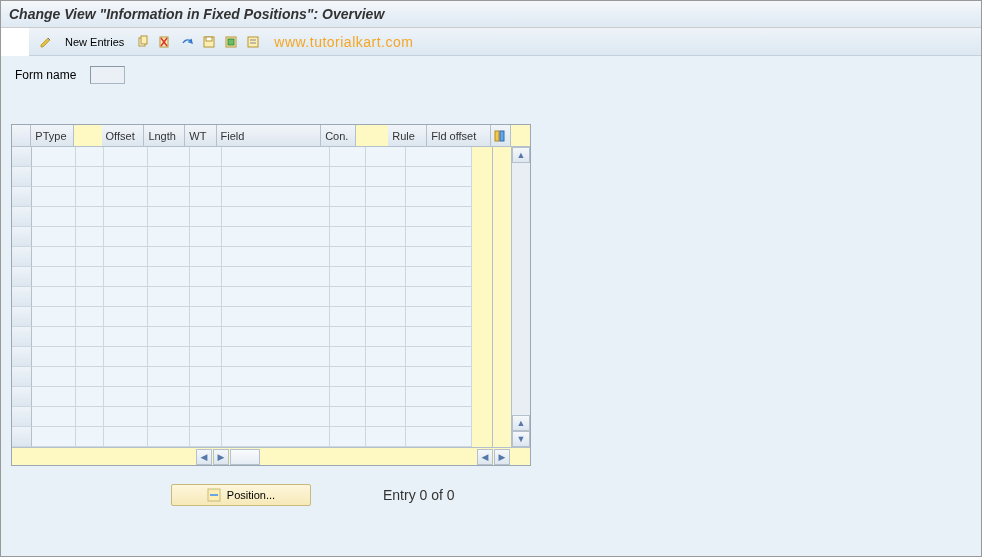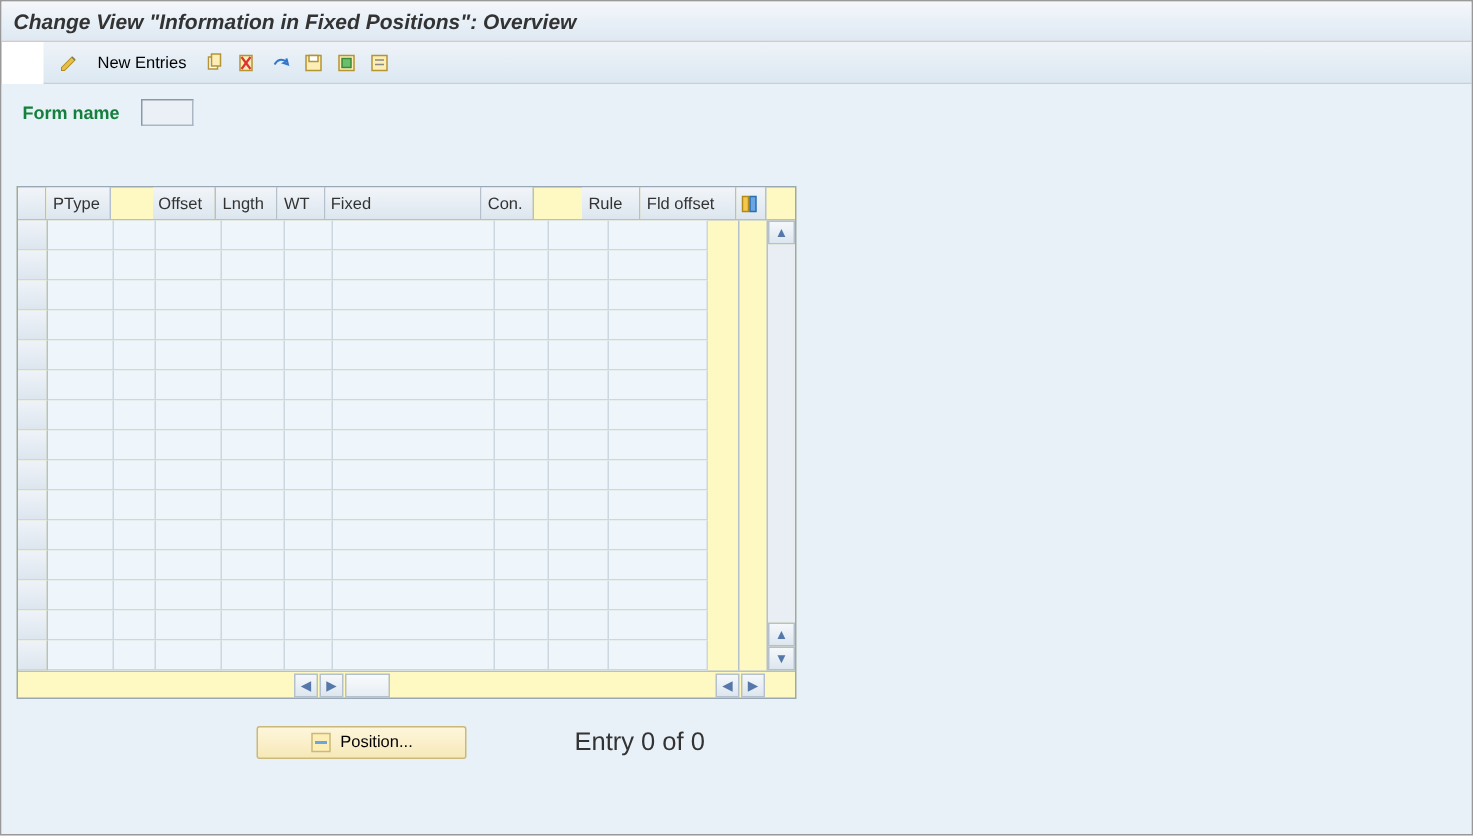--- a/index.html
+++ b/index.html
@@ -47,21 +47,21 @@
     .content {
       background: #e9f1f8;
       height: calc(100% - 52px);
       padding: 10px;
     }
     .form-row {
       display: flex; align-items: center; gap: 14px;
       font-size: 12px; margin-bottom: 40px;
       padding-left: 4px;
     }
-    .form-row label { color: #15803d; font-weight: bold; }
+    .form-row label { color: #000000; }
     .form-row .inputbox {
       width: 35px; height: 18px; background: #eaf0f6;
       border: 1px solid #a9b7c4;
       border-top-color: #8a99a6; border-left-color: #8a99a6;
     }
     
     
     .table-wrap {
       border: 1px solid #9aa8b5;
       width: 520px;
@@ -149,21 +149,21 @@
     .pos-button {
       width: 140px; height: 22px;
       background: linear-gradient(to bottom,#fef6dc,#f6e9b8);
       border:1px solid #c9b97a;
       display:flex; align-items:center; justify-content:center;
       gap: 6px;
       font-size:11px; cursor:pointer;
       border-radius: 2px;
     }
     .pos-button .pic { width:14px; height:14px; display:inline-block; }
-    .entry-text { font-size:17px; color:#333; }
+    .entry-text { font-size:14px; color:#333; }
     
     
     svg { display:block; }
   </style>
 </head>
 <body>
 
 <div class="title-bar">Change View "Information in Fixed Positions": Overview</div>
 
 <div class="toolbar">
@@ -206,37 +206,38 @@
         <rect x="4" y="4" width="6" height="6" fill="#6bbf6b" stroke="#3a8a3a"></rect>
       </svg>
   </span>
   <span class="icon-btn">
     <svg width="14" height="14">
         <rect x="2" y="2" width="10" height="10" fill="#fdeeb5" stroke="#b59436"></rect>
         <line x1="4" y1="5" x2="10" y2="5" stroke="#888"></line>
         <line x1="4" y1="8" x2="10" y2="8" stroke="#888"></line>
       </svg>
   </span>
+  <span class="watermark">www.tutorialkart.com</span>
 </div>
 
 <div class="content">
   <div class="form-row">
     <label>Form name</label>
     <div class="inputbox"></div>
   </div>
 
   <div class="table-wrap">
     <div class="grid-header">
       <div class="sel-corner"></div>
       <div class="gh-cell c-ptype">PType</div>
       <div class="gh-cell c-no">No</div>
       <div class="gh-cell c-offset">Offset</div>
       <div class="gh-cell c-lngth">Lngth</div>
       <div class="gh-cell c-wt">WT</div>
-      <div class="gh-cell c-field">Fixed</div>
+      <div class="gh-cell c-field">Field</div>
       <div class="gh-cell c-con">Con.</div>
       <div class="gh-cell c-rule">Rule</div>
       <div class="gh-cell c-fld">Fld offset</div>
       <div class="tool-corner">
         <svg width="14" height="14">
             <rect x="2" y="2" width="4" height="10" fill="#f5c84d" stroke="#b08a1a"></rect>
             <rect x="7" y="2" width="4" height="10" fill="#6aa6e0" stroke="#2a6db3"></rect>
           </svg>
       </div>
       <div style="width:20px;"></div>

